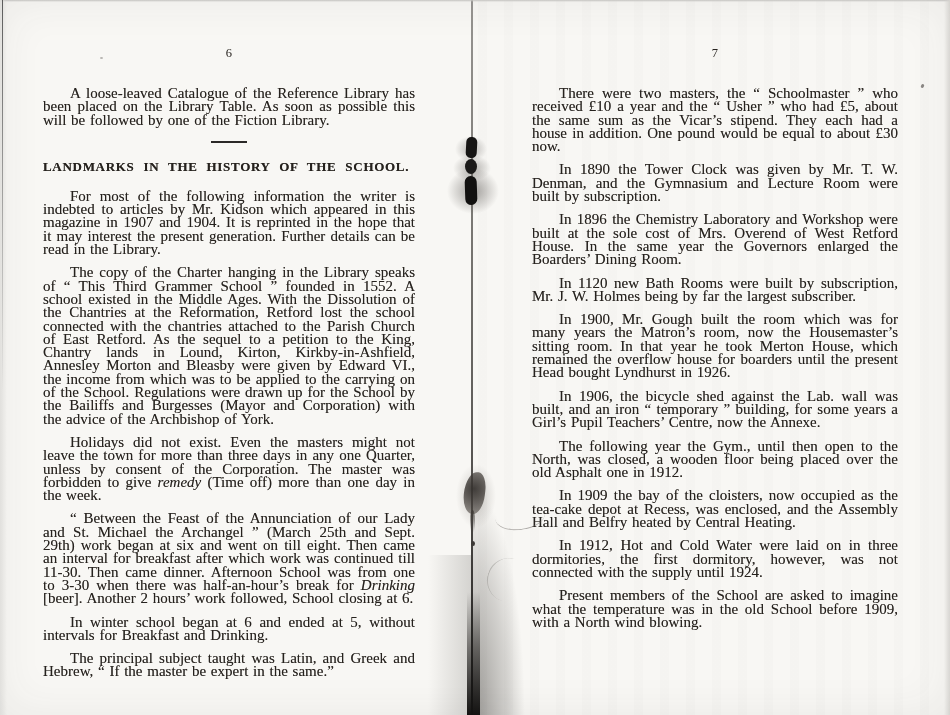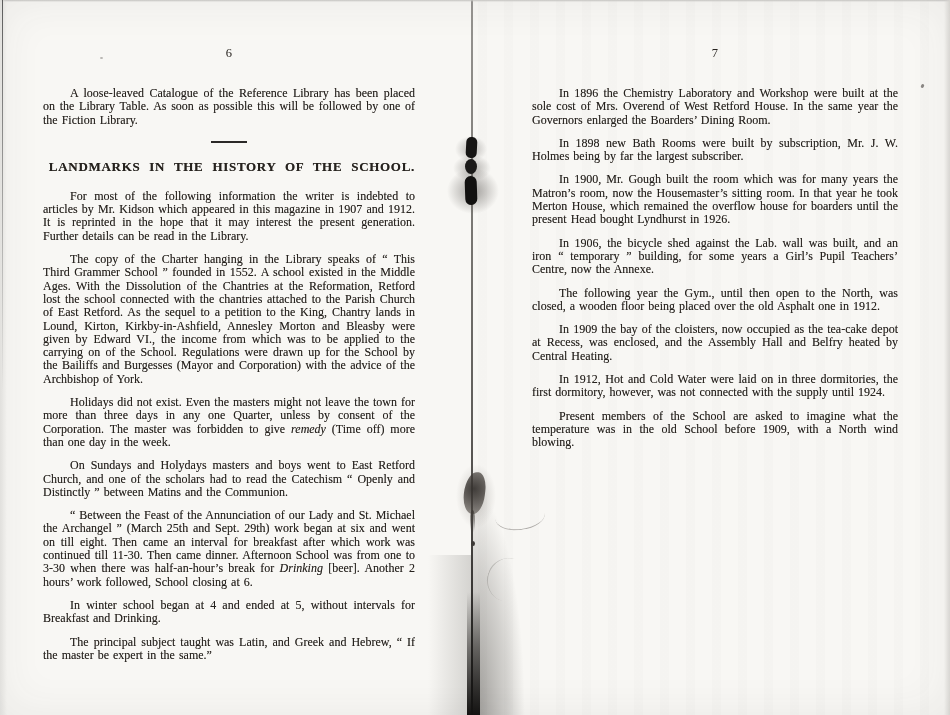--- a/index.html
+++ b/index.html
@@ -59,60 +59,61 @@
   .speck-2 { left:100px; top:57px; width:3px; height:2px; opacity:.6; }
   
   .page { position:absolute; top:0; height:715px; }
   .page-left  { left:7px;  width:464px; }
   .page-right { left:478px; width:467px;
                 background:repeating-linear-gradient(90deg, rgba(0,0,0,0.012) 0 9px, rgba(0,0,0,0) 9px 26px); }
   .content { position:absolute; }
   .page-left  .content { left:36px; top:46px; width:372px; }
   .page-right .content { left:54px; top:46px; width:366px; }
   .page-number { text-align:center; font-size:12.5px; letter-spacing:0.5px; margin:0 0 26px 0; }
-  .para { font-size:12px; line-height:13.3px; text-align:justify; text-indent:27px;
+  .para { font-size:15px; line-height:13.3px; text-align:justify; text-indent:27px;
           margin:0 0 10px 0; word-spacing:1px;
           text-shadow:0 0 0.4px rgba(45,40,35,0.45); }
   .para em { font-style:italic; }
   .rule { width:36px; height:2px; background:#2b2927; margin:14px auto 4px auto; }
-  .heading { font-size:13px; font-weight:bold; text-align:right;
+  .heading { font-size:13px; font-weight:bold; text-align:left;
              letter-spacing:0.7px; word-spacing:5px; margin:16px 0 15px 0;
              text-shadow:0 0 0.4px rgba(30,26,22,0.6); }
   .vignette { position:absolute; left:0; top:0; width:950px; height:715px;
               box-shadow:inset 0 0 45px rgba(60,55,50,0.07); pointer-events:none; }
 </style>
 </head>
 <body>
 
 <div class="scan">
 
   <div class="page page-left">
     <div class="content">
       <div class="page-number">6</div>
       <div>
           <p class="para"><span>A loose-leaved Catalogue of the Reference Library has been placed on the Library Table.  As soon as possible this will be followed by one of the Fiction Library.</span></p>
           <div class="rule"></div>
           <h2 class="heading">LANDMARKS IN THE HISTORY OF THE SCHOOL.</h2>
-          <p class="para"><span>For most of the following information the writer is indebted to articles by Mr. Kidson which appeared in this magazine in 1907 and 1912.  It is reprinted in the hope that it may interest the present generation.  Further details can be read in the Library.</span></p>
+          <p class="para"><span>For most of the following information the writer is indebted to articles by Mr. Kidson which appeared in this magazine in 1907 and 1904.  It is reprinted in the hope that it may interest the present generation.  Further details can be read in the Library.</span></p>
           <p class="para"><span>The copy of the Charter hanging in the Library speaks of “ This Third Grammer School ” founded in 1552.  A school existed in the Middle Ages.  With the Dissolution of the Chantries at the Reformation, Retford lost the school connected with the chantries attached to the Parish Church of East Retford.  As the sequel to a petition to the King, Chantry lands in Lound, Kirton, Kirkby-in-Ashfield, Annesley Morton and Bleasby were given by Edward VI., the income from which was to be applied to the carrying on of the School.  Regulations were drawn up for the School by the Bailiffs and Burgesses (Mayor and Corporation) with the advice of the Archbishop of York.</span></p>
           <p class="para"><span>Holidays did not exist.  Even the masters might not leave the town for more than three days in any one Quarter, unless by consent of the Corporation.  The master was forbidden to give </span><em>remedy</em><span> (Time off) more than one day in the week.</span></p>
-          <p class="para"><span>On Sundays and Holydays masters and boys went to East Retford Church, and one of the scholars had to read the Catechism “ Openly and Distinctly ” between Matins and the Communion.</span></p>
           <p class="para"><span>“ Between the Feast of the Annunciation of our Lady and St. Michael the Archangel ” (March 25th and Sept. 29th) work began at six and went on till eight.  Then came an interval for breakfast after which work was continued till 11-30.  Then came dinner.  Afternoon School was from one to 3-30 when there was half-an-hour’s break for </span><em>Drinking</em><span> [beer].  Another 2 hours’ work followed, School closing at 6.</span></p>
-          <p class="para"><span>In winter school began at 4 and ended at 5, without intervals for Breakfast and Drinking.</span></p>
+          <p class="para"><span>In winter school began at 6 and ended at 5, without intervals for Breakfast and Drinking.</span></p>
           <p class="para"><span>The principal subject taught was Latin, and Greek and Hebrew, “ If the master be expert in the same.”</span></p>
         </div>
     </div>
   </div>
 
   <div class="page page-right">
     <div class="content">
       <div class="page-number">7</div>
       <div>
+          <p class="para"><span>There were two masters, the “ Schoolmaster ” who received £10 a year and the “ Usher ” who had £5, about the same sum as the Vicar’s stipend.  They each had a house in addition.  One pound would be equal to about £30 now.</span></p>
+          <p class="para"><span>In 1890 the Tower Clock was given by Mr. T. W. Denman, and the Gymnasium and Lecture Room were built by subscription.</span></p>
           <p class="para"><span>In 1896 the Chemistry Laboratory and Workshop were built at the sole cost of Mrs. Overend of West Retford House.  In the same year the Governors enlarged the Boarders’ Dining Room.</span></p>
-          <p class="para"><span>In 1898 new Bath Rooms were built by subscription, Mr. J. W. Holmes being by far the largest subscriber.</span></p>
+          <p class="para"><span>In 1120 new Bath Rooms were built by subscription, Mr. J. W. Holmes being by far the largest subscriber.</span></p>
           <p class="para"><span>In 1900, Mr. Gough built the room which was for many years the Matron’s room, now the Housemaster’s sitting room.  In that year he took Merton House, which remained the overflow house for boarders until the present Head bought Lyndhurst in 1926.</span></p>
           <p class="para"><span>In 1906, the bicycle shed against the Lab. wall was built, and an iron “ temporary ” building, for some years a Girl’s Pupil Teachers’ Centre, now the Annexe.</span></p>
           <p class="para"><span>The following year the Gym., until then open to the North, was closed, a wooden floor being placed over the old Asphalt one in 1912.</span></p>
           <p class="para"><span>In 1909 the bay of the cloisters, now occupied as the tea-cake depot at Recess, was enclosed, and the Assembly Hall and Belfry heated by Central Heating.</span></p>
           <p class="para"><span>In 1912, Hot and Cold Water were laid on in three dormitories, the first dormitory, however, was not connected with the supply until 1924.</span></p>
           <p class="para"><span>Present members of the School are asked to imagine what the temperature was in the old School before 1909, with a North wind blowing.</span></p>
         </div>
     </div>
   </div>
 

